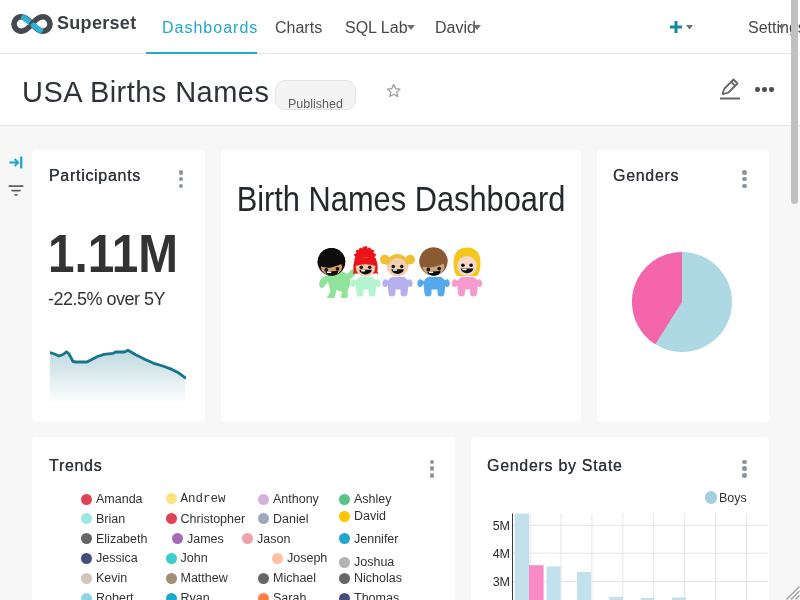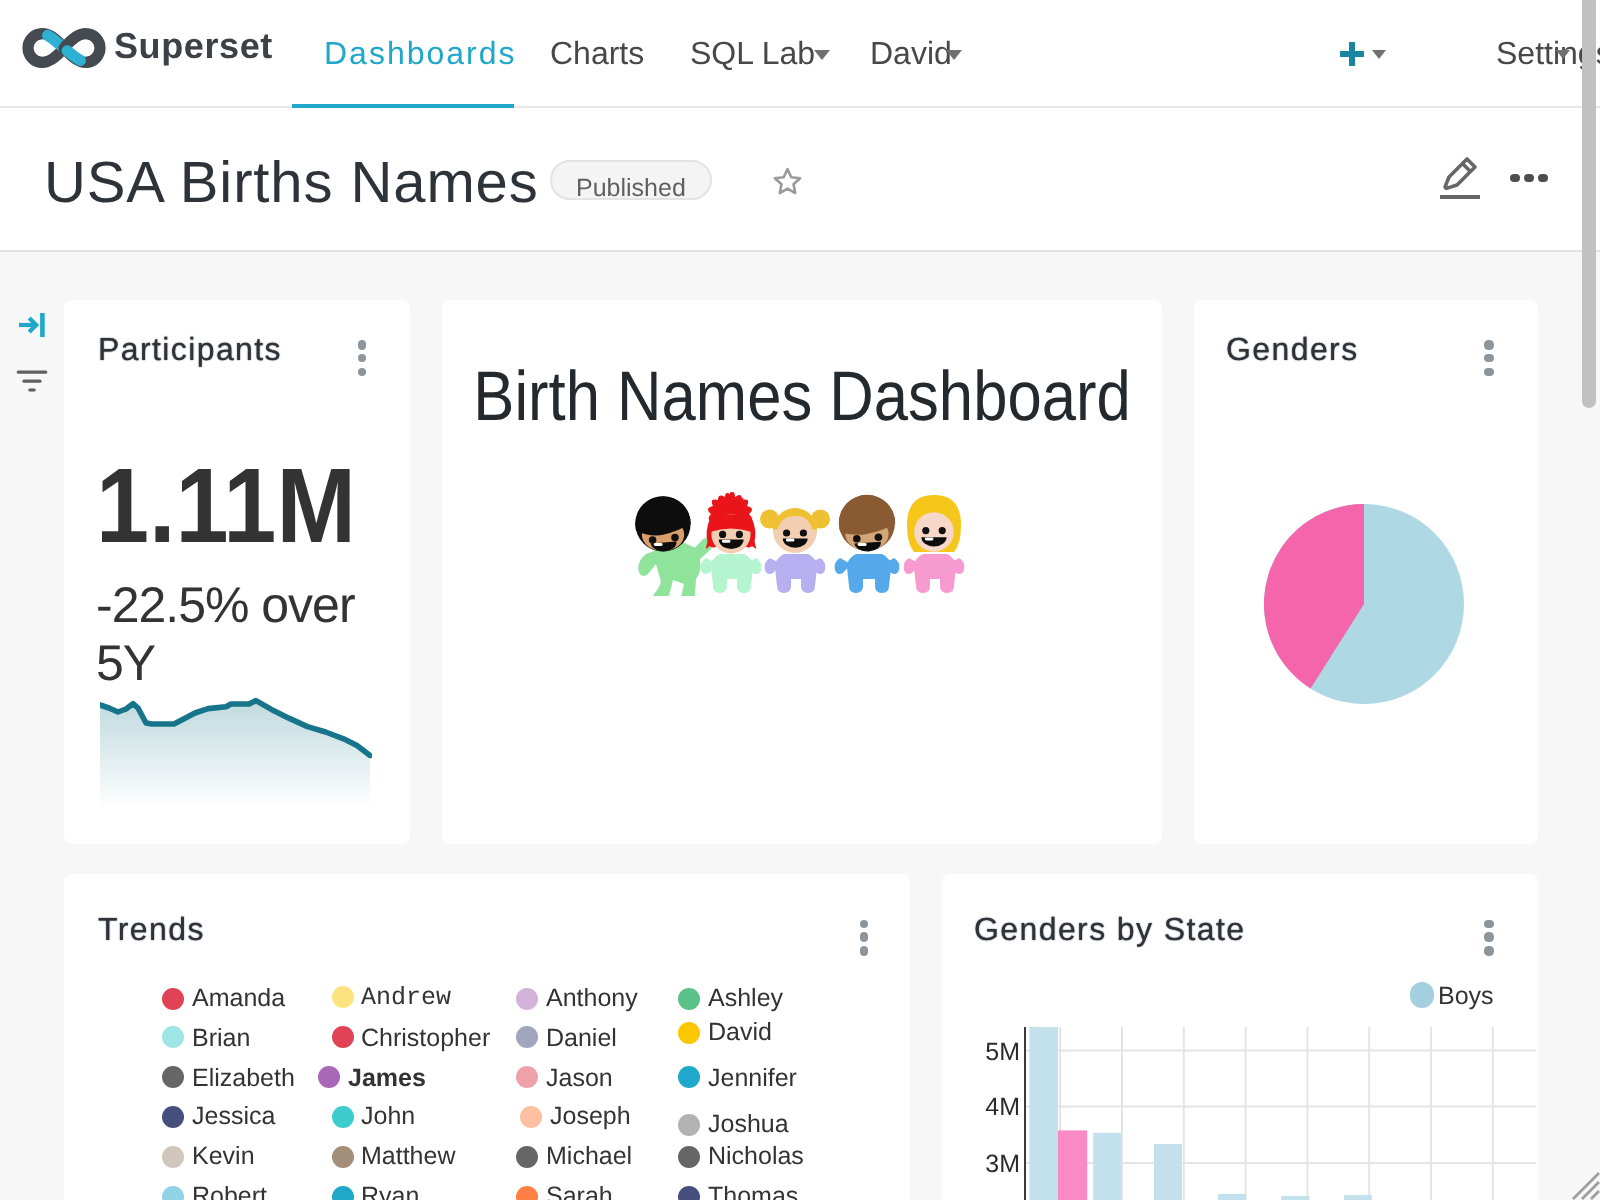--- a/index.html
+++ b/index.html
@@ -8,35 +8,35 @@
   .abs { position:absolute; }
   
   #nav { position:absolute; left:0; top:0; width:800px; height:54px; background:#fff;
          border-bottom:1px solid #e8e8e8; }
   .navitem { position:absolute; top:0; height:54px; line-height:55px; font-size:16px; color:#484848; }
   #tab-underline { position:absolute; left:145.5px; top:51.5px; width:111px; height:3px; background:#20A7C9; }
   
   #header { position:absolute; left:0; top:54px; width:800px; height:72px; background:#fff;
             border-bottom:1px solid #e2e2e2; }
   #title { position:absolute; left:22px; top:22px; font-size:29px; color:#2d3339; letter-spacing:0.45px; }
-  #pill { position:absolute; left:275px; top:26px; height:20px; padding:4px 12px; line-height:18px;
+  #pill { position:absolute; left:275px; top:26px; height:20px; padding:14px 12px; line-height:18px;
           background:#f4f4f4; border:1px solid #e3e3e3; border-radius:10px; font-size:12.5px; color:#5f5f5f; }
   
   #content { position:absolute; left:0; top:126px; width:800px; height:474px; background:#f7f7f7; }
   .card { position:absolute; background:#fff; border-radius:4px; }
   .ctitle { position:absolute; font-size:16px; font-weight:400; color:#2d3339; letter-spacing:0.7px; text-shadow:0 0 0.7px #2d3339; }
   .kebab { position:absolute; width:6px; }
   .kebab i { display:block; width:4.6px; height:4.6px; border-radius:50%; background:#8b959b; margin:0 auto 2.2px; }
   #card1 { left:32px; top:24px;  width:173px; height:272px; }
   #card2 { left:221px; top:24px; width:360px; height:272px; }
   #card3 { left:597px; top:24px; width:171.5px; height:272px; }
   #card4 { left:32px; top:311px; width:423px; height:400px; }
   #card5 { left:471px; top:311px; width:297.5px; height:400px; }
   #bignum { position:absolute; left:16px; top:73px; font-size:53px; font-weight:600; color:#333; transform:scaleX(0.9); transform-origin:0 0;}
-  #bigsub { position:absolute; left:16px; top:139px; font-size:25px; color:#333; letter-spacing:-0.5px; }
+  #bigsub { position:absolute; left:16px; top:139px; font-size:18px; color:#333; letter-spacing:-0.5px; }
   #mdtitle { position:absolute; left:-60px; top:29px; width:480px; text-align:center; font-size:35px;
              font-weight:500; color:#24292e; transform:scaleX(0.88); transform-origin:50% 0; }
   .lgitem { position:absolute; top:0; height:20px; line-height:20px; font-size:12.5px; color:#333; white-space:nowrap; }
   .lgitem b { display:inline-block; width:11px; height:11px; border-radius:50%; margin-right:4px;
               vertical-align:-1.5px; }
   
   #thumb { position:absolute; left:791px; top:-4px; width:7px; height:208px; background:#c1c1c1; border-radius:3.5px; }
 </style>
 </head>
 <body>
@@ -236,26 +236,26 @@
       </div>
     <div class="lgitem" style="left:49px; top:52.0px;"><b style="background:#E04355"></b>Amanda</div>
     <div class="lgitem" style="left:133.5px; top:52.0px;font-family:Liberation Mono, monospace;"><b style="background:#FDE380"></b>Andrew</div>
     <div class="lgitem" style="left:226px; top:52.0px;"><b style="background:#D3B3DA"></b>Anthony</div>
     <div class="lgitem" style="left:307px; top:52.0px;"><b style="background:#5AC189"></b>Ashley</div>
     <div class="lgitem" style="left:49px; top:71.8px;"><b style="background:#9EE5E5"></b>Brian</div>
     <div class="lgitem" style="left:133.5px; top:71.8px;"><b style="background:#E04355"></b>Christopher</div>
     <div class="lgitem" style="left:226px; top:71.8px;"><b style="background:#A1A6BD"></b>Daniel</div>
     <div class="lgitem" style="left:307px; top:69px;text-align:right;"><b style="background:#FCC700"></b>David</div>
     <div class="lgitem" style="left:49px; top:91.6px;"><b style="background:#666666"></b>Elizabeth</div>
-    <div class="lgitem" style="left:127px; top:91.6px;font-weight:bold;"><b style="background:#A868B7"></b>James</div>
-    <div class="lgitem" style="left:226px; top:91.6px;"><b style="background:#EFA1AA"></b>Jason</div>
+    <div class="lgitem" style="left:140px; top:91.6px;"><b style="background:#A868B7"></b>James</div>
+    <div class="lgitem" style="left:210px; top:91.6px;"><b style="background:#EFA1AA"></b>Jason</div>
     <div class="lgitem" style="left:307px; top:91.6px;"><b style="background:#1FA8C9"></b>Jennifer</div>
     <div class="lgitem" style="left:49px; top:111.4px;"><b style="background:#454E7C"></b>Jessica</div>
     <div class="lgitem" style="left:133.5px; top:111.4px;"><b style="background:#3CCCCB"></b>John</div>
-    <div class="lgitem" style="left:228px; top:111.4px;"><b style="background:#FEC0A1"></b>Joseph</div>
+    <div class="lgitem" style="left:240px; top:111.4px;"><b style="background:#FEC0A1"></b>Joseph</div>
     <div class="lgitem" style="left:307px; top:115px;"><b style="background:#B2B2B2"></b>Joshua</div>
     <div class="lgitem" style="left:49px; top:131.2px;"><b style="background:#D1C6BC"></b>Kevin</div>
     <div class="lgitem" style="left:133.5px; top:131.2px;"><b style="background:#A38F79"></b>Matthew</div>
     <div class="lgitem" style="left:226px; top:131.2px;"><b style="background:#666666"></b>Michael</div>
     <div class="lgitem" style="left:307px; top:131.2px;"><b style="background:#666666"></b>Nicholas</div>
     <div class="lgitem" style="left:49px; top:151.0px;"><b style="background:#8FD3E4"></b>Robert</div>
     <div class="lgitem" style="left:133.5px; top:151.0px;"><b style="background:#1FA8C9"></b>Ryan</div>
     <div class="lgitem" style="left:226px; top:151.0px;"><b style="background:#FF7F44"></b>Sarah</div>
     <div class="lgitem" style="left:307px; top:151.0px;"><b style="background:#454E7C"></b>Thomas</div>
   </div>

